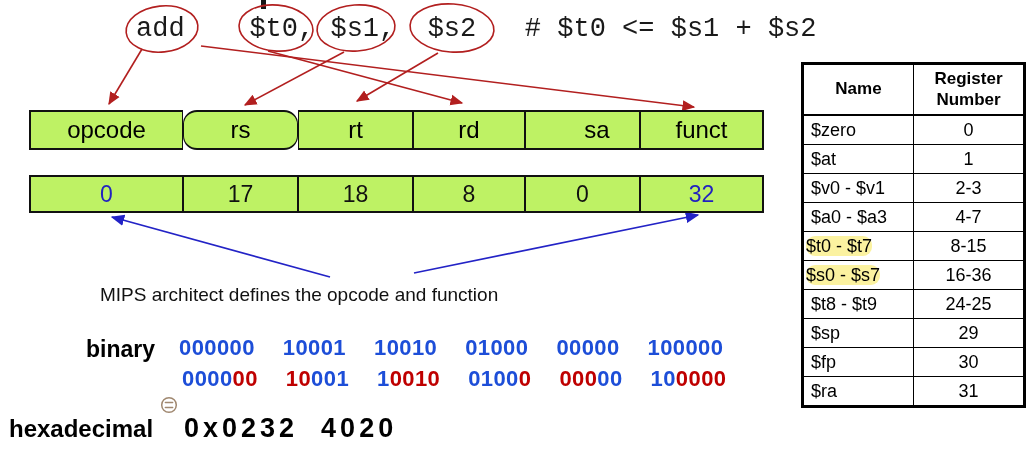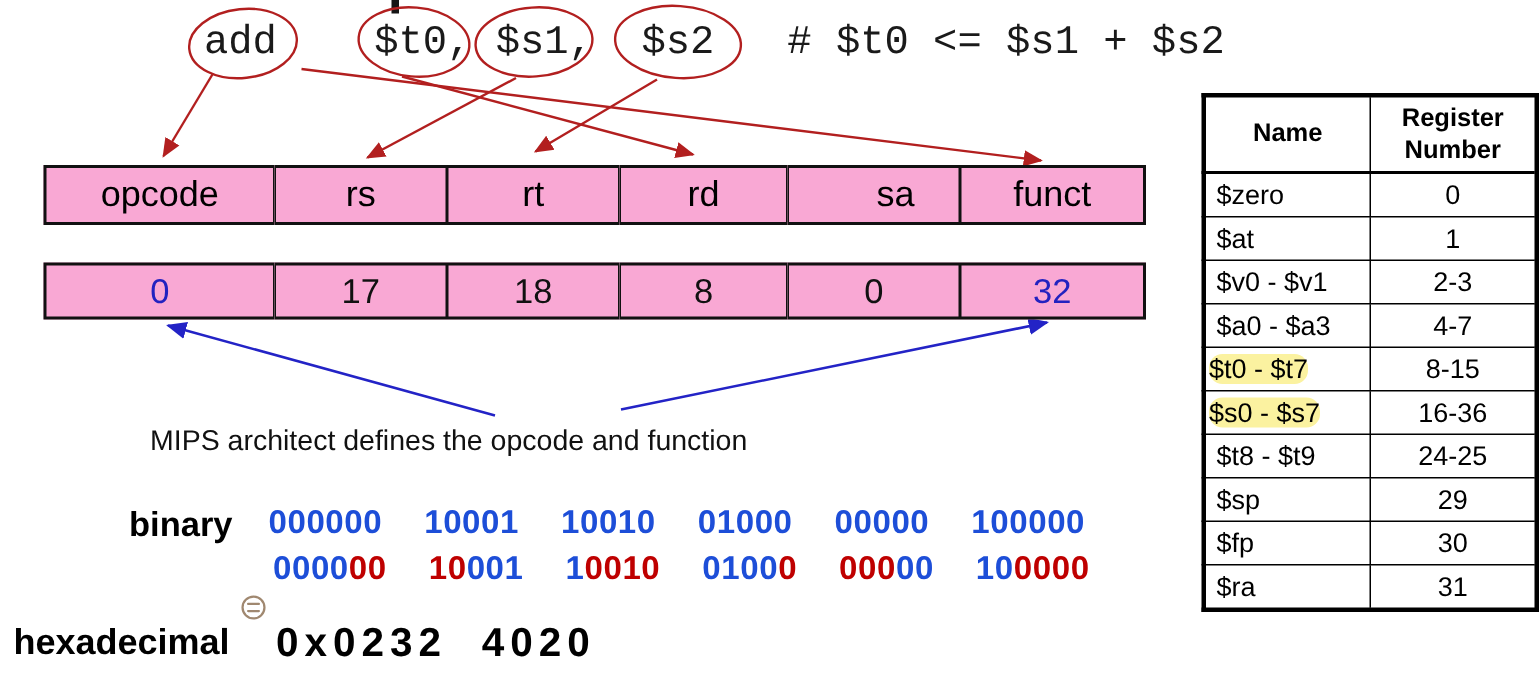--- a/index.html
+++ b/index.html
@@ -14,21 +14,21 @@
   }
   .overlay{position:absolute;left:0;top:0;width:1026px;height:449px;pointer-events:none;}
   .topbar{position:absolute;left:261px;top:0;width:5px;height:9px;background:#151515;}
 
   .boxrow{position:absolute;left:29px;width:735px;display:flex;box-sizing:border-box;}
   .fields-row{top:110px;height:40px;}
   .values-row{top:175px;height:38px;}
   .boxrow .cell{
     box-sizing:border-box;border:2.5px solid #111;border-left-width:1.5px;border-right-width:1.5px;
     display:flex;align-items:center;justify-content:center;
-    font-size:24px;background:#f9a8d4;
+    font-size:24px;background:#bef264;
   }
   .boxrow .cell:first-child{border-left-width:2.5px;}
   .boxrow .cell:last-child{border-right-width:2.5px;}
   .values-row .cell{font-size:23px;}
   .val-blue{color:#2222c0;}
   .val-black{color:#111;}
 
   .caption{position:absolute;left:100px;top:284px;font-size:19px;color:#111;}
 
   .binary-label{position:absolute;left:46px;top:336px;font-size:23px;font-weight:bold;margin-left:40px;}
@@ -96,21 +96,21 @@
 
     <g stroke="#a08870" fill="none" stroke-width="1.5" stroke-linecap="round">
       <circle cx="169" cy="405" r="7.3"></circle>
       <line x1="165.4" y1="402.6" x2="172.6" y2="402.6"></line>
       <line x1="165.4" y1="407.4" x2="172.6" y2="407.4"></line>
     </g>
   </svg>
 
   <div class="boxrow fields-row" id="fieldsRow">
       <div class="cell" style="width: 154px;">opcode</div>
-      <div class="cell" style="width: 115px;">rs</div>
+      <div class="cell" style="width: 115px; border-radius: 14px;">rs</div>
       <div class="cell" style="width: 115px;">rt</div>
       <div class="cell" style="width: 112px;">rd</div>
       <div class="cell" style="width: 115px; padding-left: 29px;">sa</div>
       <div class="cell" style="width: 124px;">funct</div>
     </div>
   <div class="boxrow values-row" id="valuesRow">
       <div class="cell val-blue" style="width: 154px;">0</div>
       <div class="cell val-black" style="width: 115px;">17</div>
       <div class="cell val-black" style="width: 115px;">18</div>
       <div class="cell val-black" style="width: 112px;">8</div>

